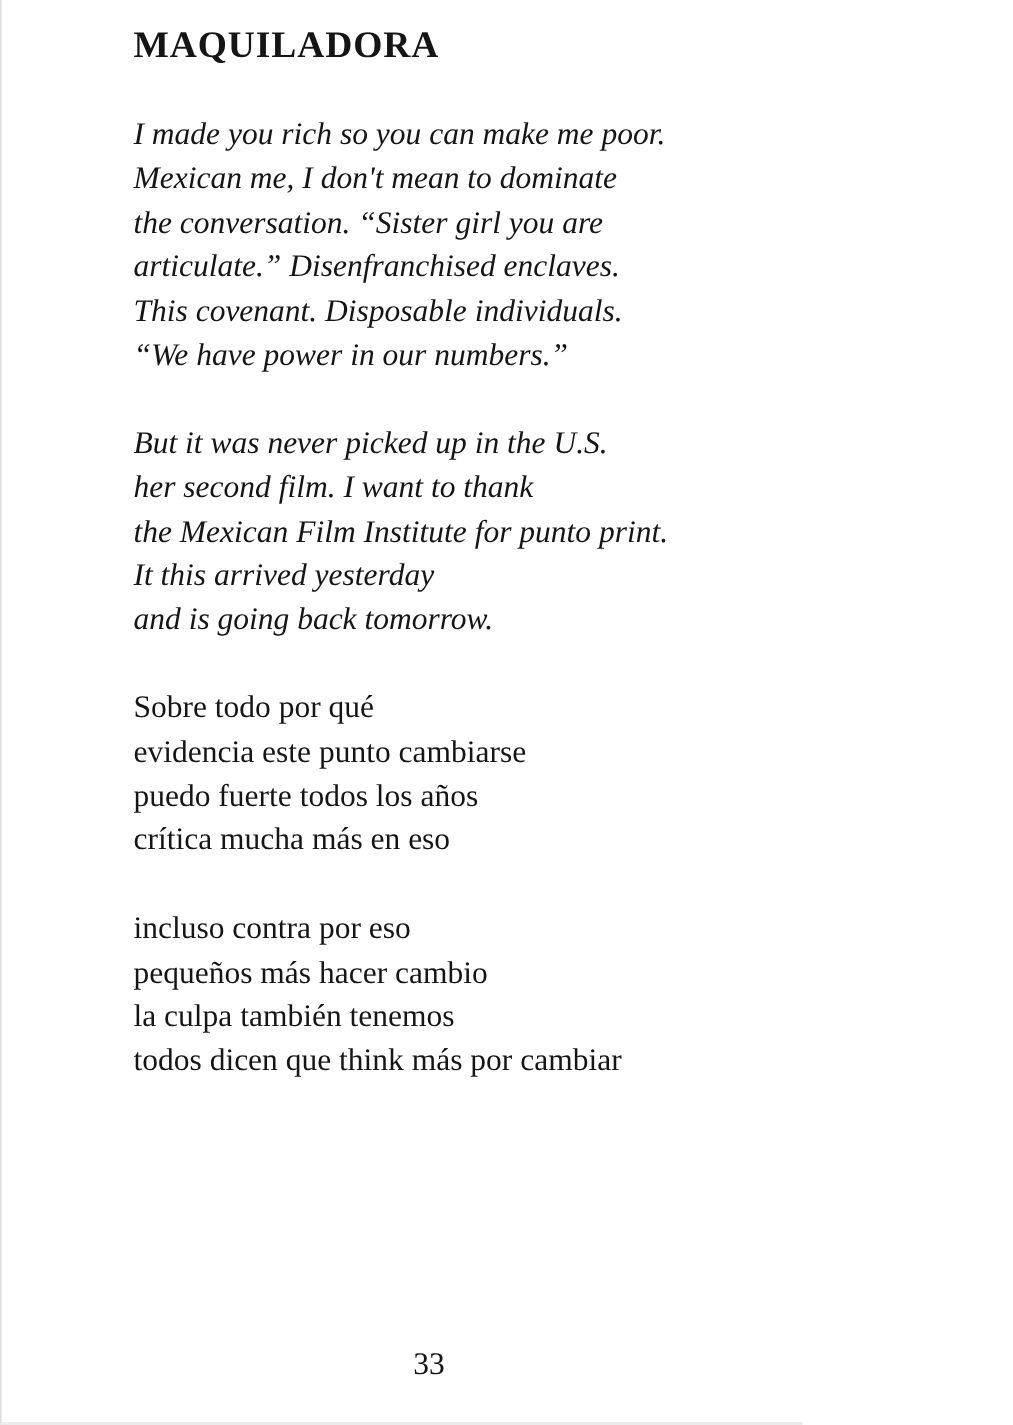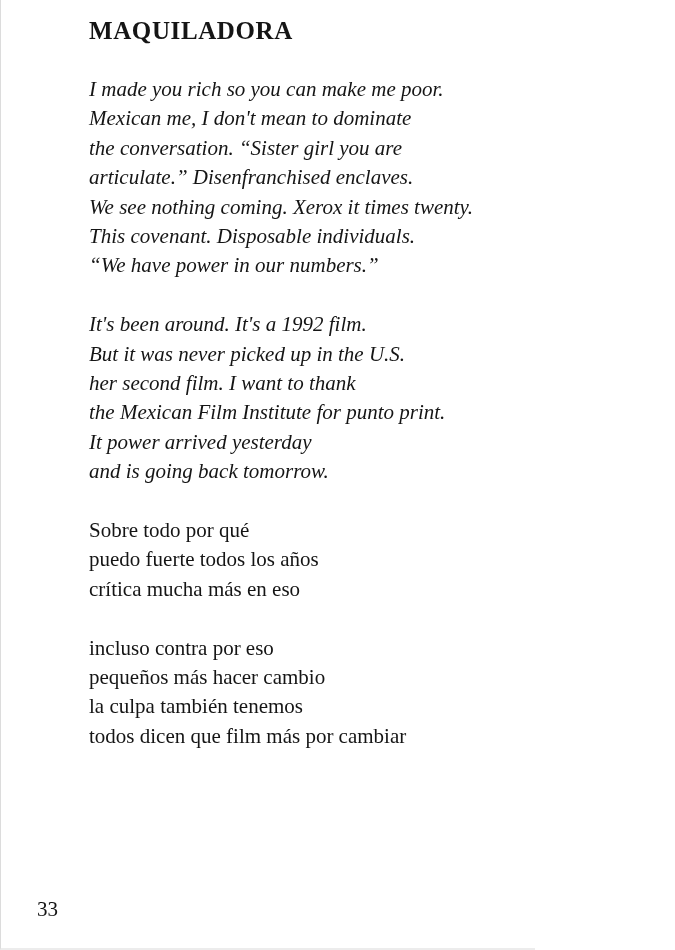--- a/index.html
+++ b/index.html
@@ -38,56 +38,56 @@
   .poem-line {
     font-size: 21px;
     line-height: 29.4px;
     white-space: nowrap;
   }
   .page-number {
     position: absolute;
     top: 897px;
     left: 0;
     right: 0;
+    text-align: center;
     font-size: 21px;
     line-height: 25px;
     margin-left: 36px;
   }
 </style>
 </head>
 <body>
 
 <div class="page">
   <div class="content">
     <h1 class="poem-title">MAQUILADORA</h1>
     <div id="stanzas">
         <div class="stanza italic">
           <div class="poem-line">I made you rich so you can make me poor.</div>
           <div class="poem-line">Mexican me, I don't mean to dominate</div>
           <div class="poem-line">the conversation. “Sister girl you are</div>
           <div class="poem-line">articulate.” Disenfranchised enclaves.</div>
-          <div class="poem-line">We see nothing coming. Xerox it times twenty.</div>
           <div class="poem-line">This covenant. Disposable individuals.</div>
           <div class="poem-line">“We have power in our numbers.”</div>
         </div>
         <div class="stanza italic">
-          <div class="poem-line">It's been around. It's a 1992 film.</div>
           <div class="poem-line">But it was never picked up in the U.S.</div>
           <div class="poem-line">her second film. I want to thank</div>
           <div class="poem-line">the Mexican Film Institute for punto print.</div>
-          <div class="poem-line">It power arrived yesterday</div>
+          <div class="poem-line">It this arrived yesterday</div>
           <div class="poem-line">and is going back tomorrow.</div>
         </div>
         <div class="stanza regular">
           <div class="poem-line">Sobre todo por qué</div>
+          <div class="poem-line">evidencia este punto cambiarse</div>
           <div class="poem-line">puedo fuerte todos los años</div>
           <div class="poem-line">crítica mucha más en eso</div>
         </div>
         <div class="stanza regular">
           <div class="poem-line">incluso contra por eso</div>
           <div class="poem-line">pequeños más hacer cambio</div>
           <div class="poem-line">la culpa también tenemos</div>
-          <div class="poem-line">todos dicen que film más por cambiar</div>
+          <div class="poem-line">todos dicen que think más por cambiar</div>
         </div>
       </div>
   </div>
   <div class="page-number">33</div>
 </div>
 
 </body></html>

